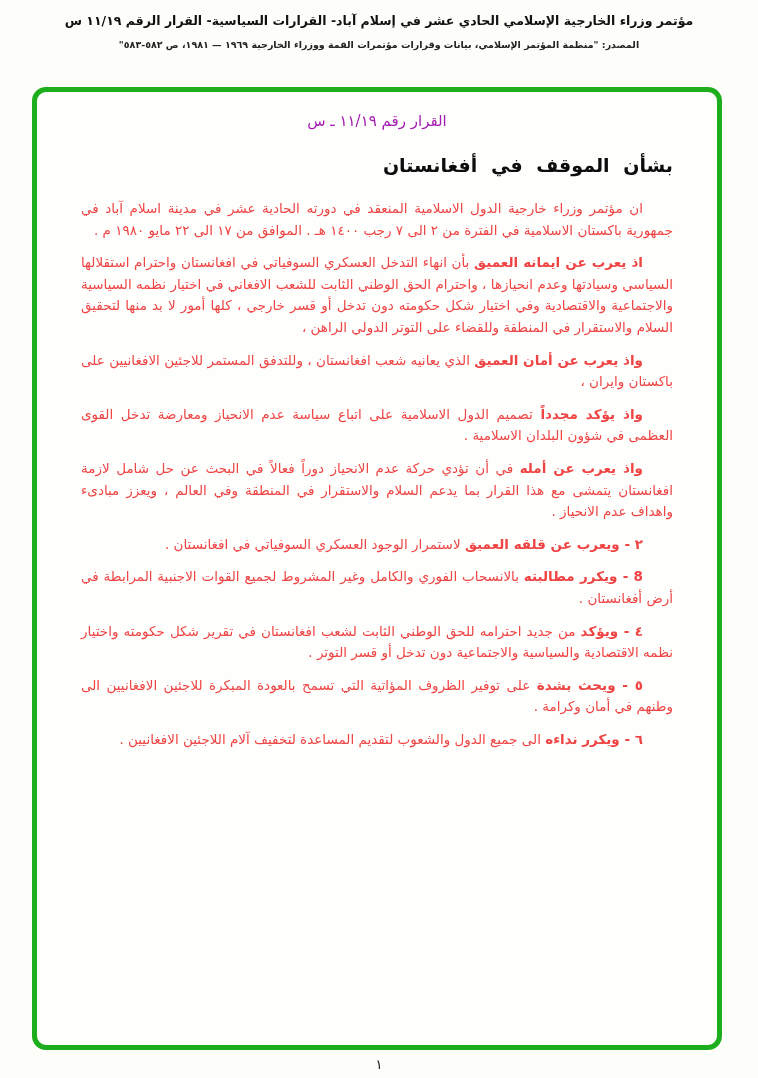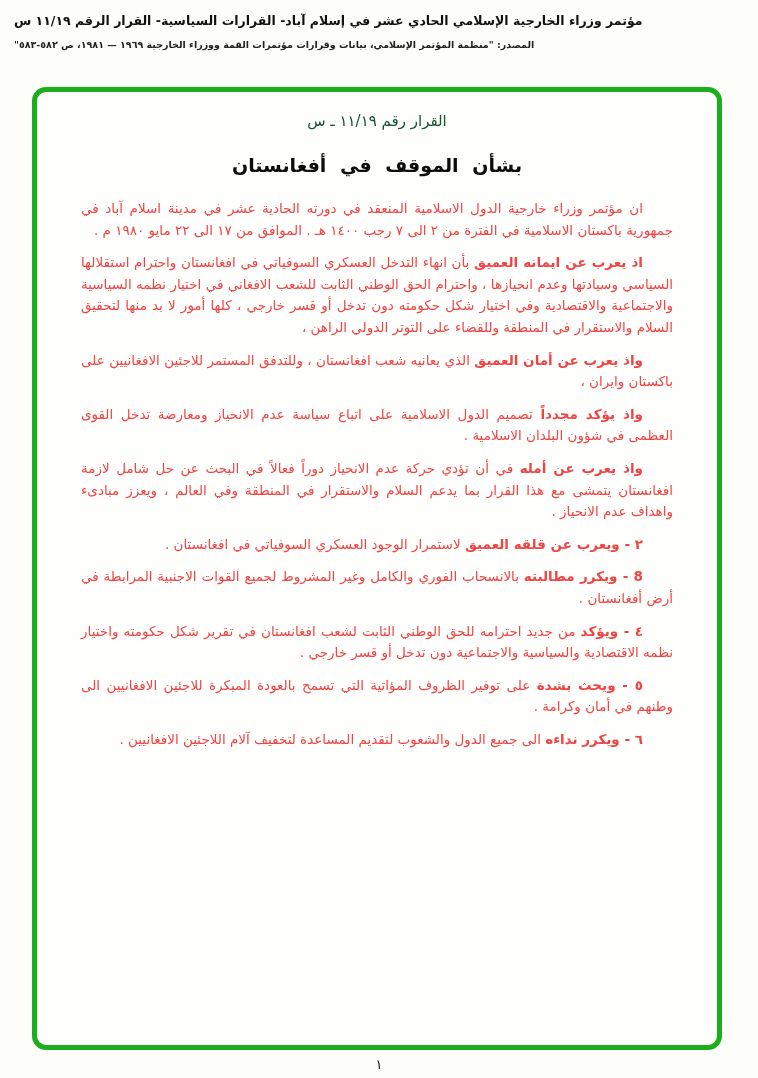--- a/index.html
+++ b/index.html
@@ -12,21 +12,21 @@
     color: #151515;
     background: #fdfdfa;
     overflow: hidden;
   }
   .page { position: absolute; inset: 0; }
 
   
   .header {
     position: absolute;
     top: 12px; right: 14px; left: 14px;
-    text-align: left;
+    text-align: center;
   }
   .header-line1 {
     font-size: 12.5px;
     font-weight: bold;
     color: #111;
     letter-spacing: 0;
     line-height: 1.5;
   }
   .header-line2 {
     font-size: 9.5px;
@@ -43,25 +43,25 @@
     width: 690px; height: 963px;
     border: 5px solid #1cae1c;
     border-radius: 14px;
     background: #fefefc;
     padding: 16px 44px 8px 44px;
     overflow: hidden;
   }
   .doc-title {
     text-align: center;
     font-size: 15px;
-    color: #14532d;
+    color: #a21caf;
     margin-top: 4px;
   }
   .doc-subject {
-    text-align: center;
+    text-align: right;
     font-size: 19px;
     font-weight: bold;
     margin-top: 24px;
     word-spacing: 7px;
     color: #0d0d0d;
   }
   .doc-body {
     margin-top: 22px;
     font-size: 13.5px;
     line-height: 1.6;
@@ -112,21 +112,21 @@
       <p>
         <span class="lead">واذ يعرب عن أمله</span><span> في أن تؤدي حركة عدم الانحياز دوراً فعالاً في البحث عن حل شامل لازمة افغانستان يتمشى مع هذا القرار بما يدعم السلام والاستقرار في المنطقة وفي العالم ، ويعزز مبادىء واهداف عدم الانحياز .</span>
       </p>
       <p>
         <span class="lead">٢ - ويعرب عن قلقه العميق</span><span> لاستمرار الوجود العسكري السوفياتي في افغانستان .</span>
       </p>
       <p>
         <span class="lead">8 - ويكرر مطالبته</span><span> بالانسحاب الفوري والكامل وغير المشروط لجميع القوات الاجنبية المرابطة في أرض أفغانستان .</span>
       </p>
       <p>
-        <span class="lead">٤ - ويؤكد</span><span> من جديد احترامه للحق الوطني الثابت لشعب افغانستان في تقرير شكل حكومته واختيار نظمه الاقتصادية والسياسية والاجتماعية دون تدخل أو قسر خارجي .</span>
+        <span class="lead">٤ - ويؤكد</span><span> من جديد احترامه للحق الوطني الثابت لشعب افغانستان في تقرير شكل حكومته واختيار نظمه الاقتصادية والسياسية والاجتماعية دون تدخل أو قسر التوتر .</span>
       </p>
       <p>
         <span class="lead">٥ - ويحث بشدة</span><span> على توفير الظروف المؤاتية التي تسمح بالعودة المبكرة للاجئين الافغانيين الى وطنهم في أمان وكرامة .</span>
       </p>
       <p>
         <span class="lead">٦ - ويكرر نداءه</span><span> الى جميع الدول والشعوب لتقديم المساعدة لتخفيف آلام اللاجئين الافغانيين .</span>
       </p>
     </div>
   </div>
 

